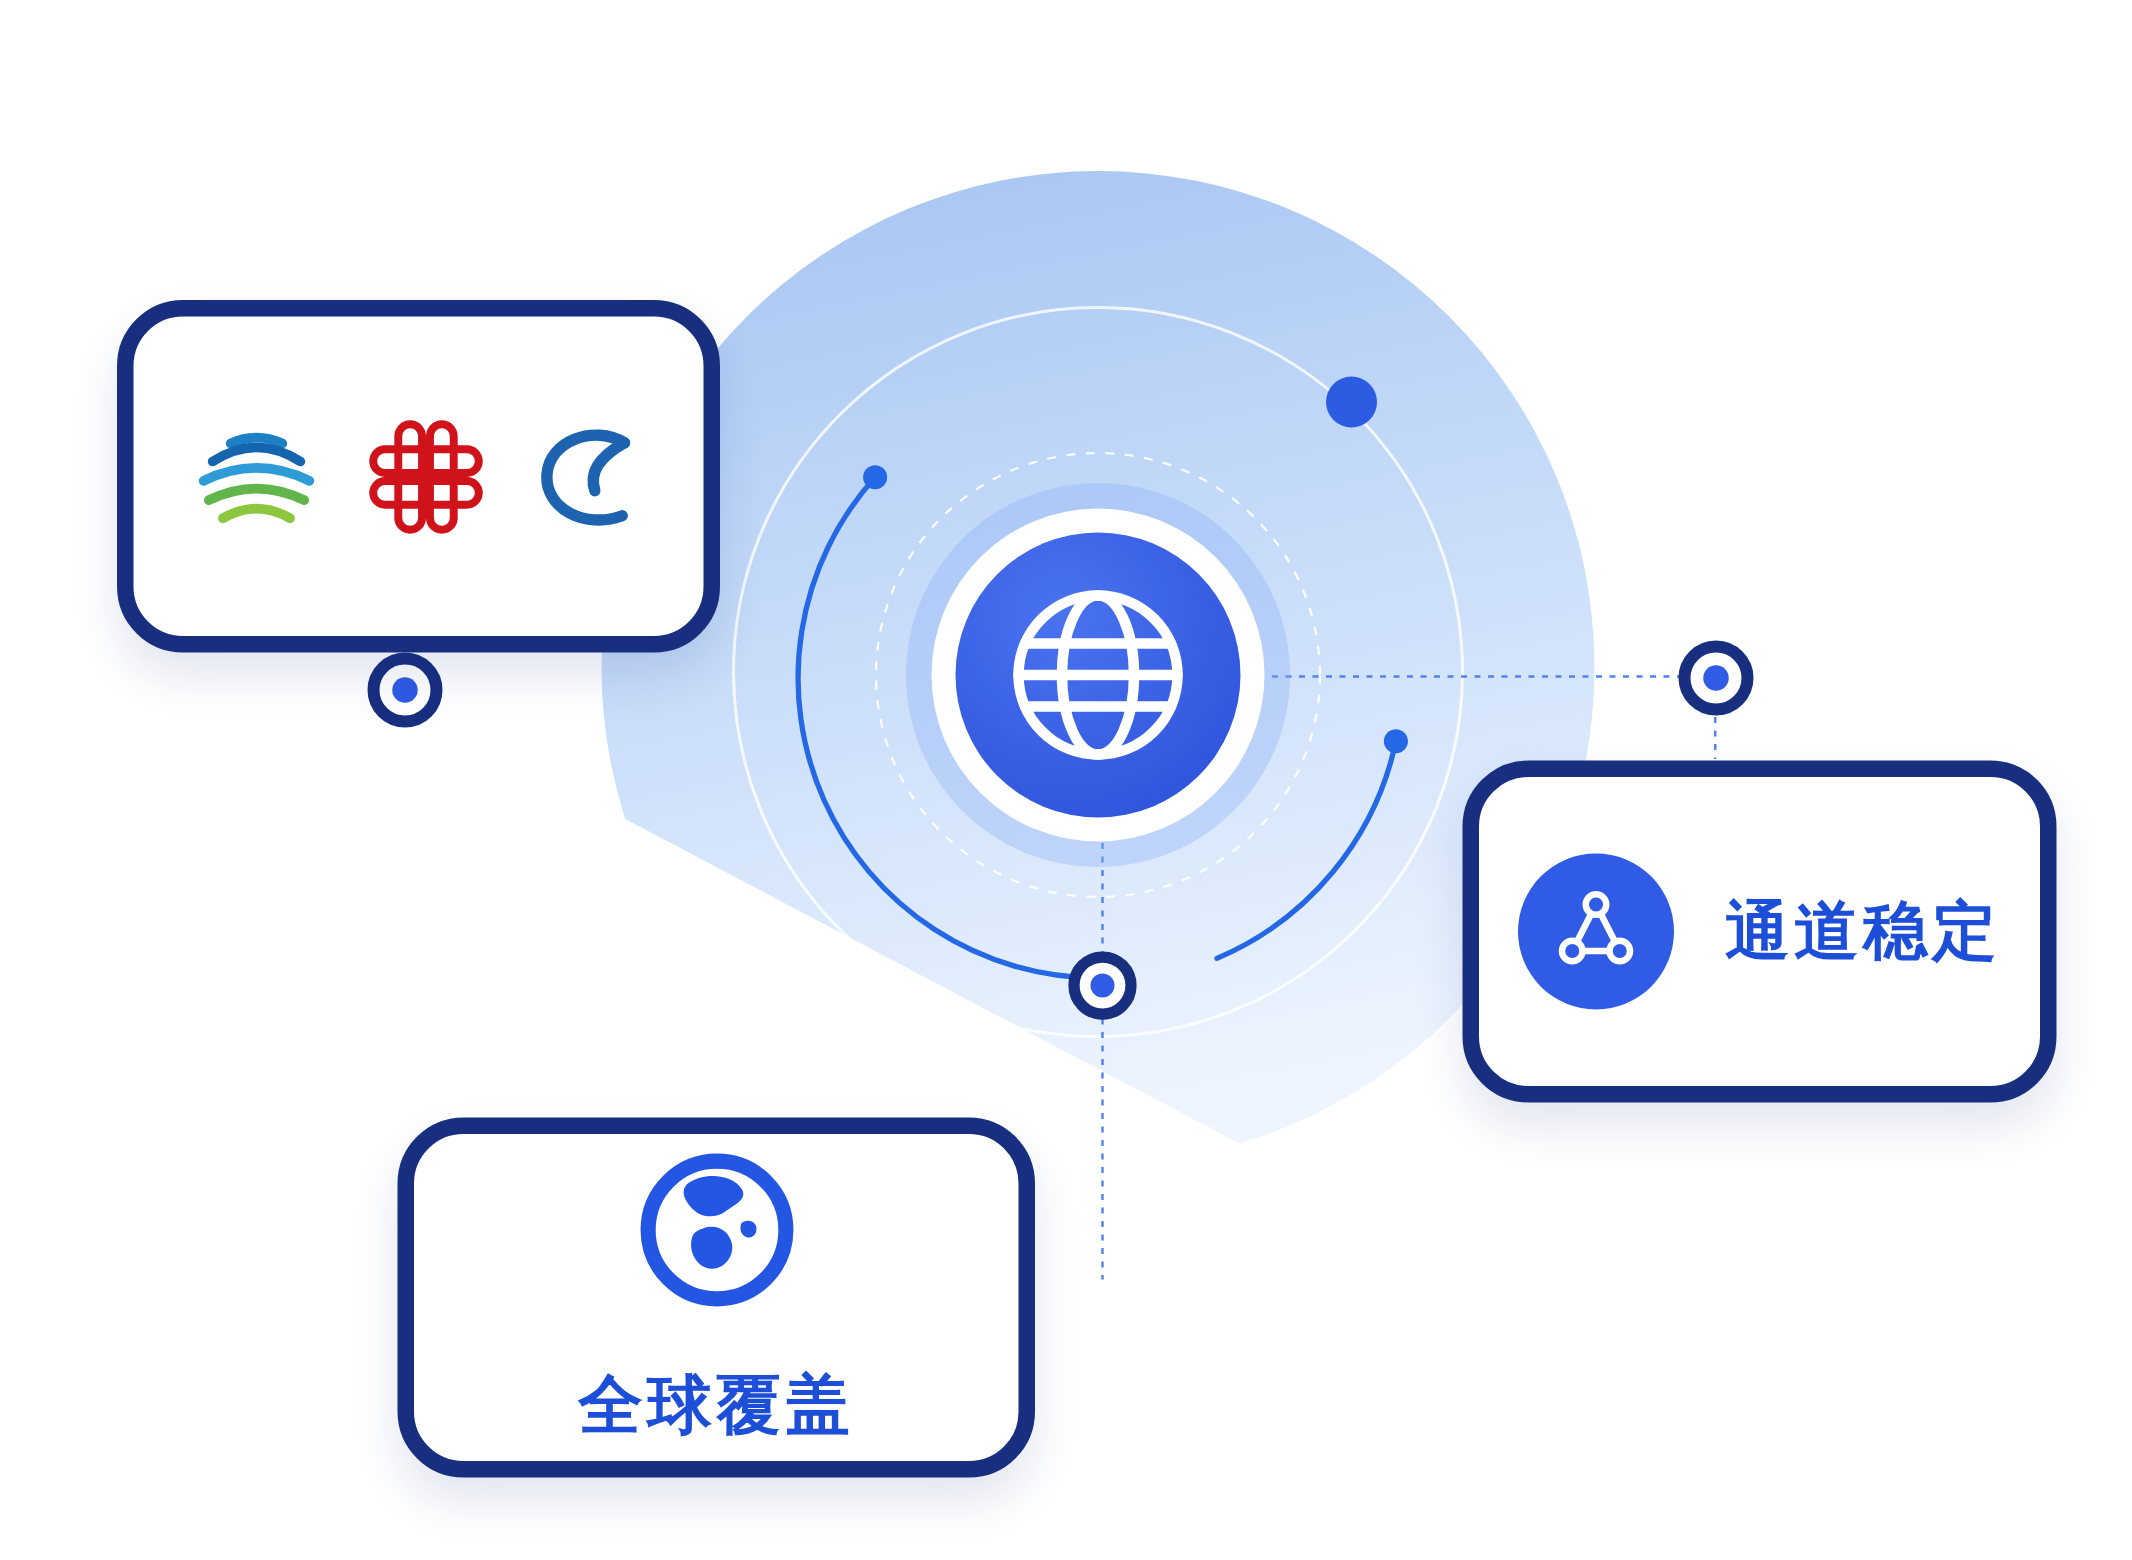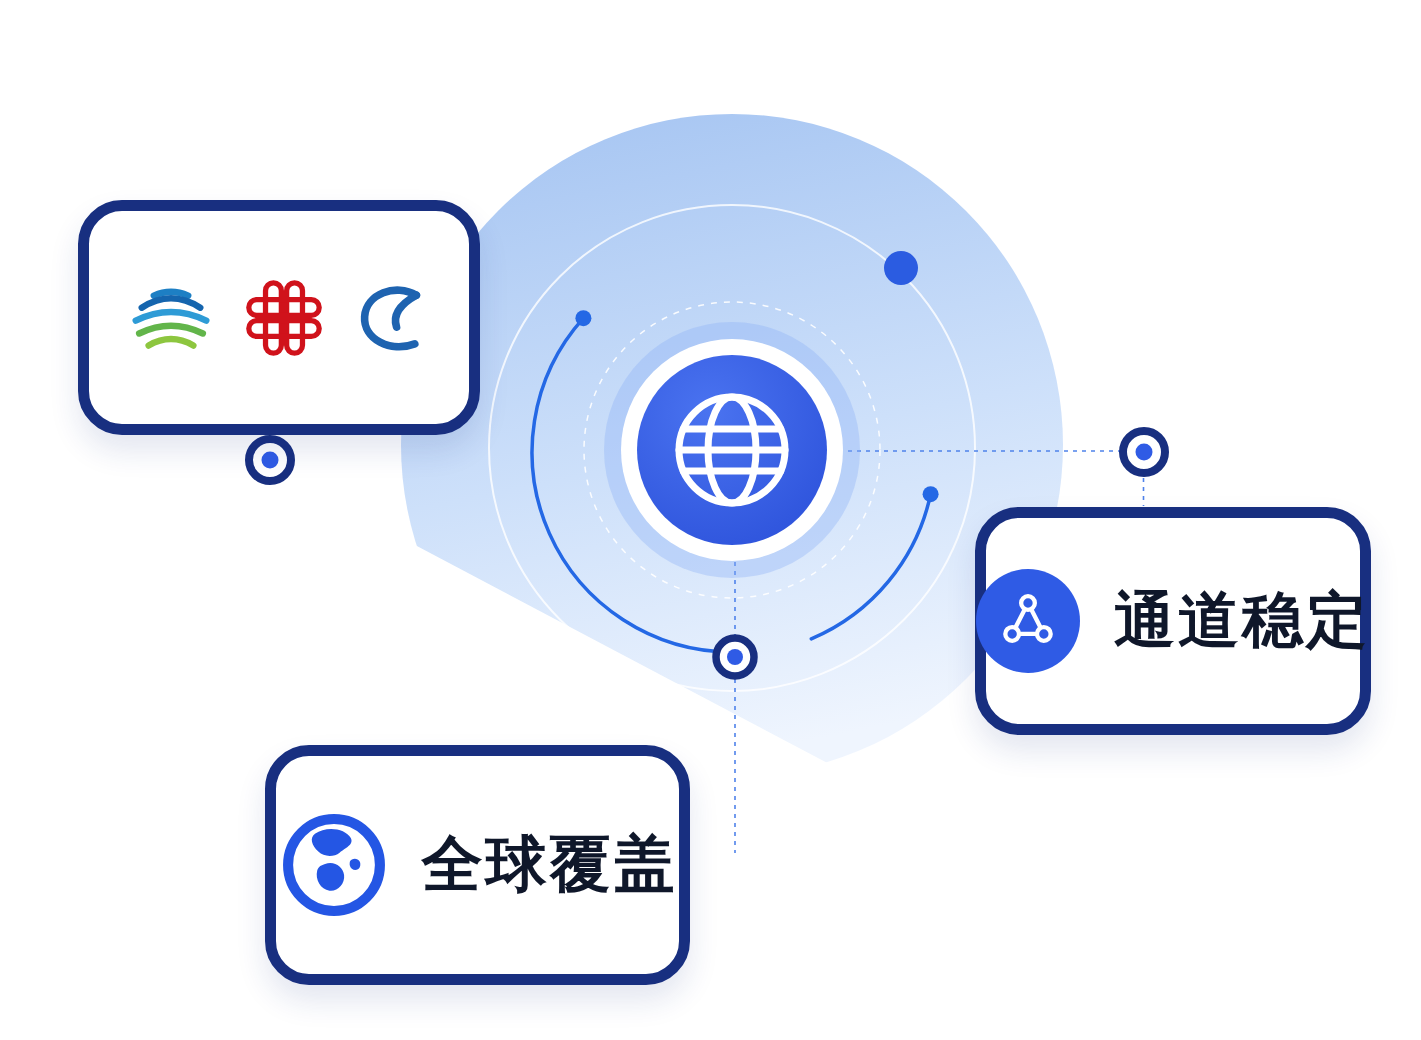--- a/index.html
+++ b/index.html
@@ -17,25 +17,25 @@
     background:#ffffff;
     border:11px solid #182f80;
     border-radius:44px;
     box-shadow:0 16px 30px rgba(23,47,128,0.12);
     display:flex;
     align-items:center;
     justify-content:center;
   }
   .card-carriers{left:78px;top:200px;width:402px;height:235px;gap:26px;}
   .card-stability{left:975px;top:507px;width:396px;height:228px;gap:34px;}
-  .card-coverage{left:265px;top:745px;width:425px;height:240px;gap:32px;}
+  .card-coverage{left:265px;top:745px;width:425px;height:240px;gap:32px;flex-direction:column;}
   .feature-label{
-    font-size:61px;
+    font-size:43px;
     font-weight:700;
-    color:#0f172a;
+    color:#1d4ed8;
     letter-spacing:3px;
     white-space:nowrap;
     text-align:center;
   }
   .icon-badge{
     width:104px;height:104px;border-radius:50%;
     background:#2f5be5;
     display:flex;align-items:center;justify-content:center;
     flex:0 0 auto;
   }

